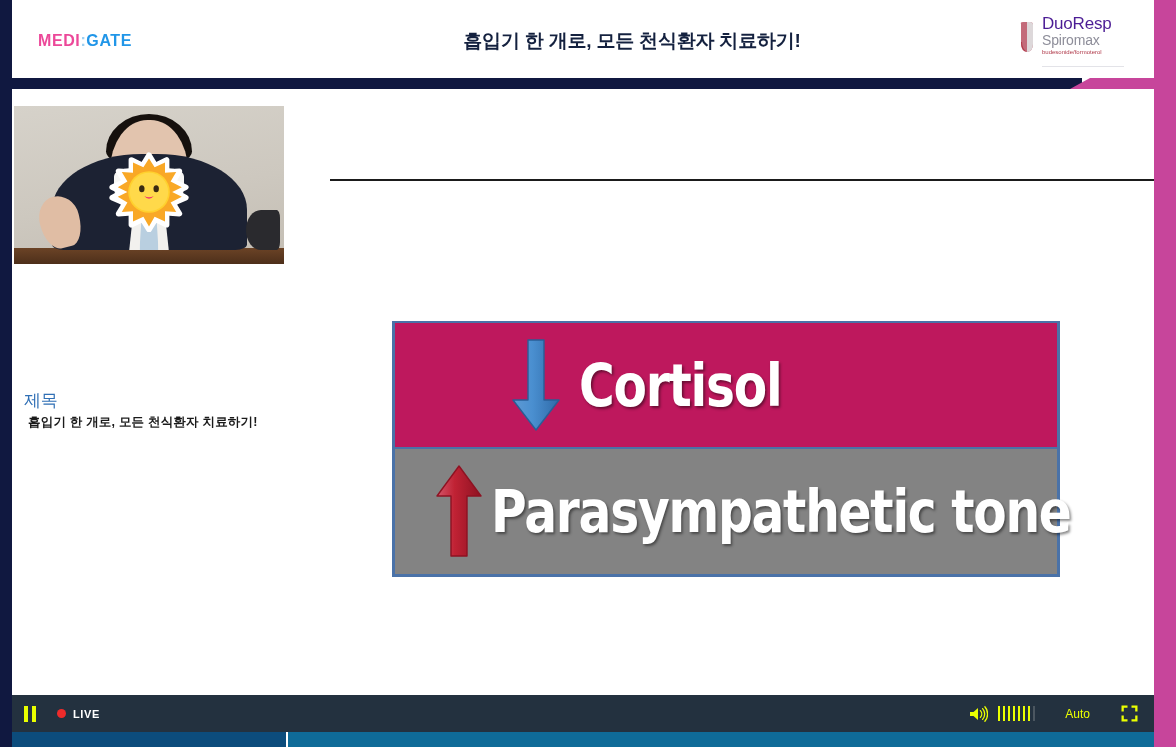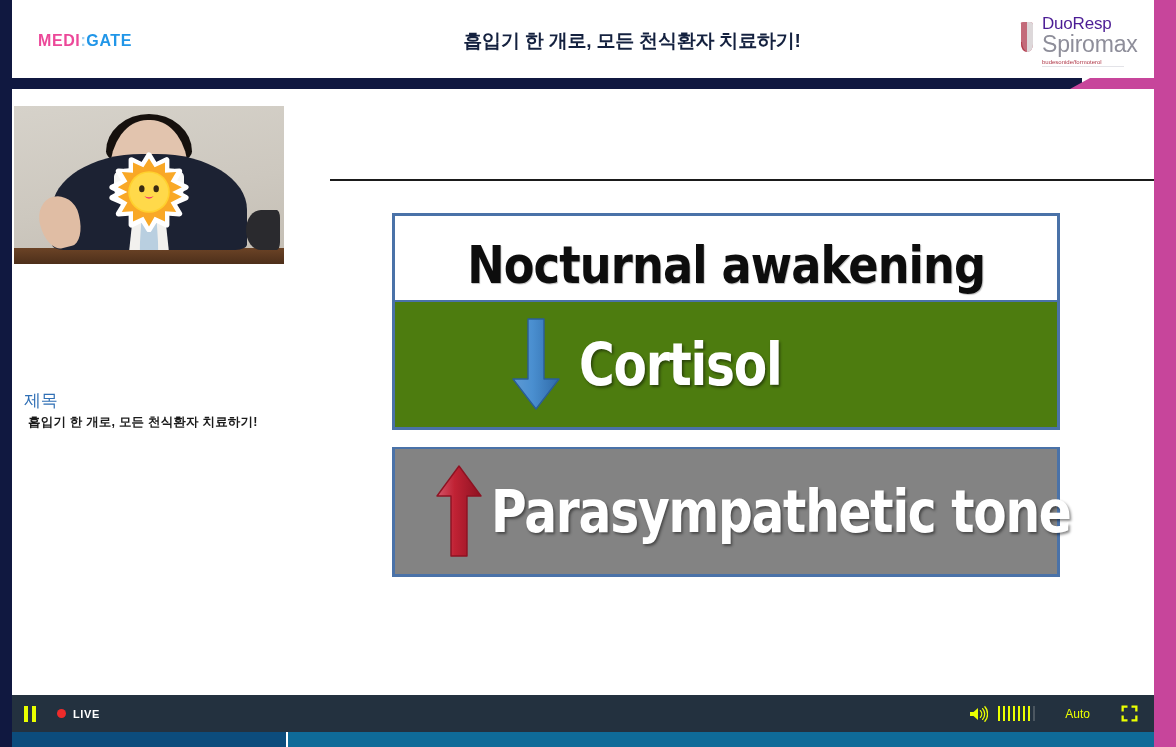--- a/index.html
+++ b/index.html
@@ -84,21 +84,21 @@
     left: 26px; top: 5px;
     line-height: 1.04;
   }
   .sponsor-l1 {
     font-size: 17px;
     color: #4c1d95;
     font-weight: normal;
     letter-spacing: -0.2px;
   }
   .sponsor-l2 {
-    font-size: 23px;
+    font-size: 14px;
     color: #8e8e9a;
     letter-spacing: -0.2px;
   }
   .sponsor-l3 {
     font-size: 6px;
     color: #b03a4a;
     letter-spacing: 0px;
     margin-top: 2px;
   }
   .sponsor-rule {
@@ -296,22 +296,22 @@
     border: 3px solid #4a72a8;
     display: flex;
     align-items: center;
   }
   .row-1 {
     top: 0; height: 104px;
     background: #ffffff;
     justify-content: center;
   }
   .row-2 {
-    top: 87px; height: 130px;
-    background: #4d7c0f;
+    top: 108px; height: 130px;
+    background: #be185d;
     border-top-width: 2px;
   }
   .row-3 {
     top: 234px; height: 130px;
     background: #838383;
     border-top-width: 2px;
     padding-left: 24px;
   }
   .row-title {
     font-family: "DejaVu Sans", "Liberation Sans", sans-serif;
@@ -507,23 +507,20 @@
 
       <div class="meta-label">제목</div>
       <div class="meta-value">흡입기 한 개로, 모든 천식환자 치료하기!</div>
     </div>
 
     <div class="slide">
       <div class="slide-rule"></div>
 
       <div class="diagram">
 
-        <div class="row row-1">
-          <span class="row-title">Nocturnal awakening</span>
-        </div>
 
         <div class="row row-2">
           <div class="arrow-slot">
             <svg width="60" height="100" viewBox="0 0 60 100">
               <defs>
                 <linearGradient id="blueArrow" x1="0" y1="0" x2="1" y2="0">
                   <stop offset="0%" stop-color="#5e9ad4"></stop>
                   <stop offset="42%" stop-color="#4a8fd0"></stop>
                   <stop offset="100%" stop-color="#2f6aa8"></stop>
                 </linearGradient>

